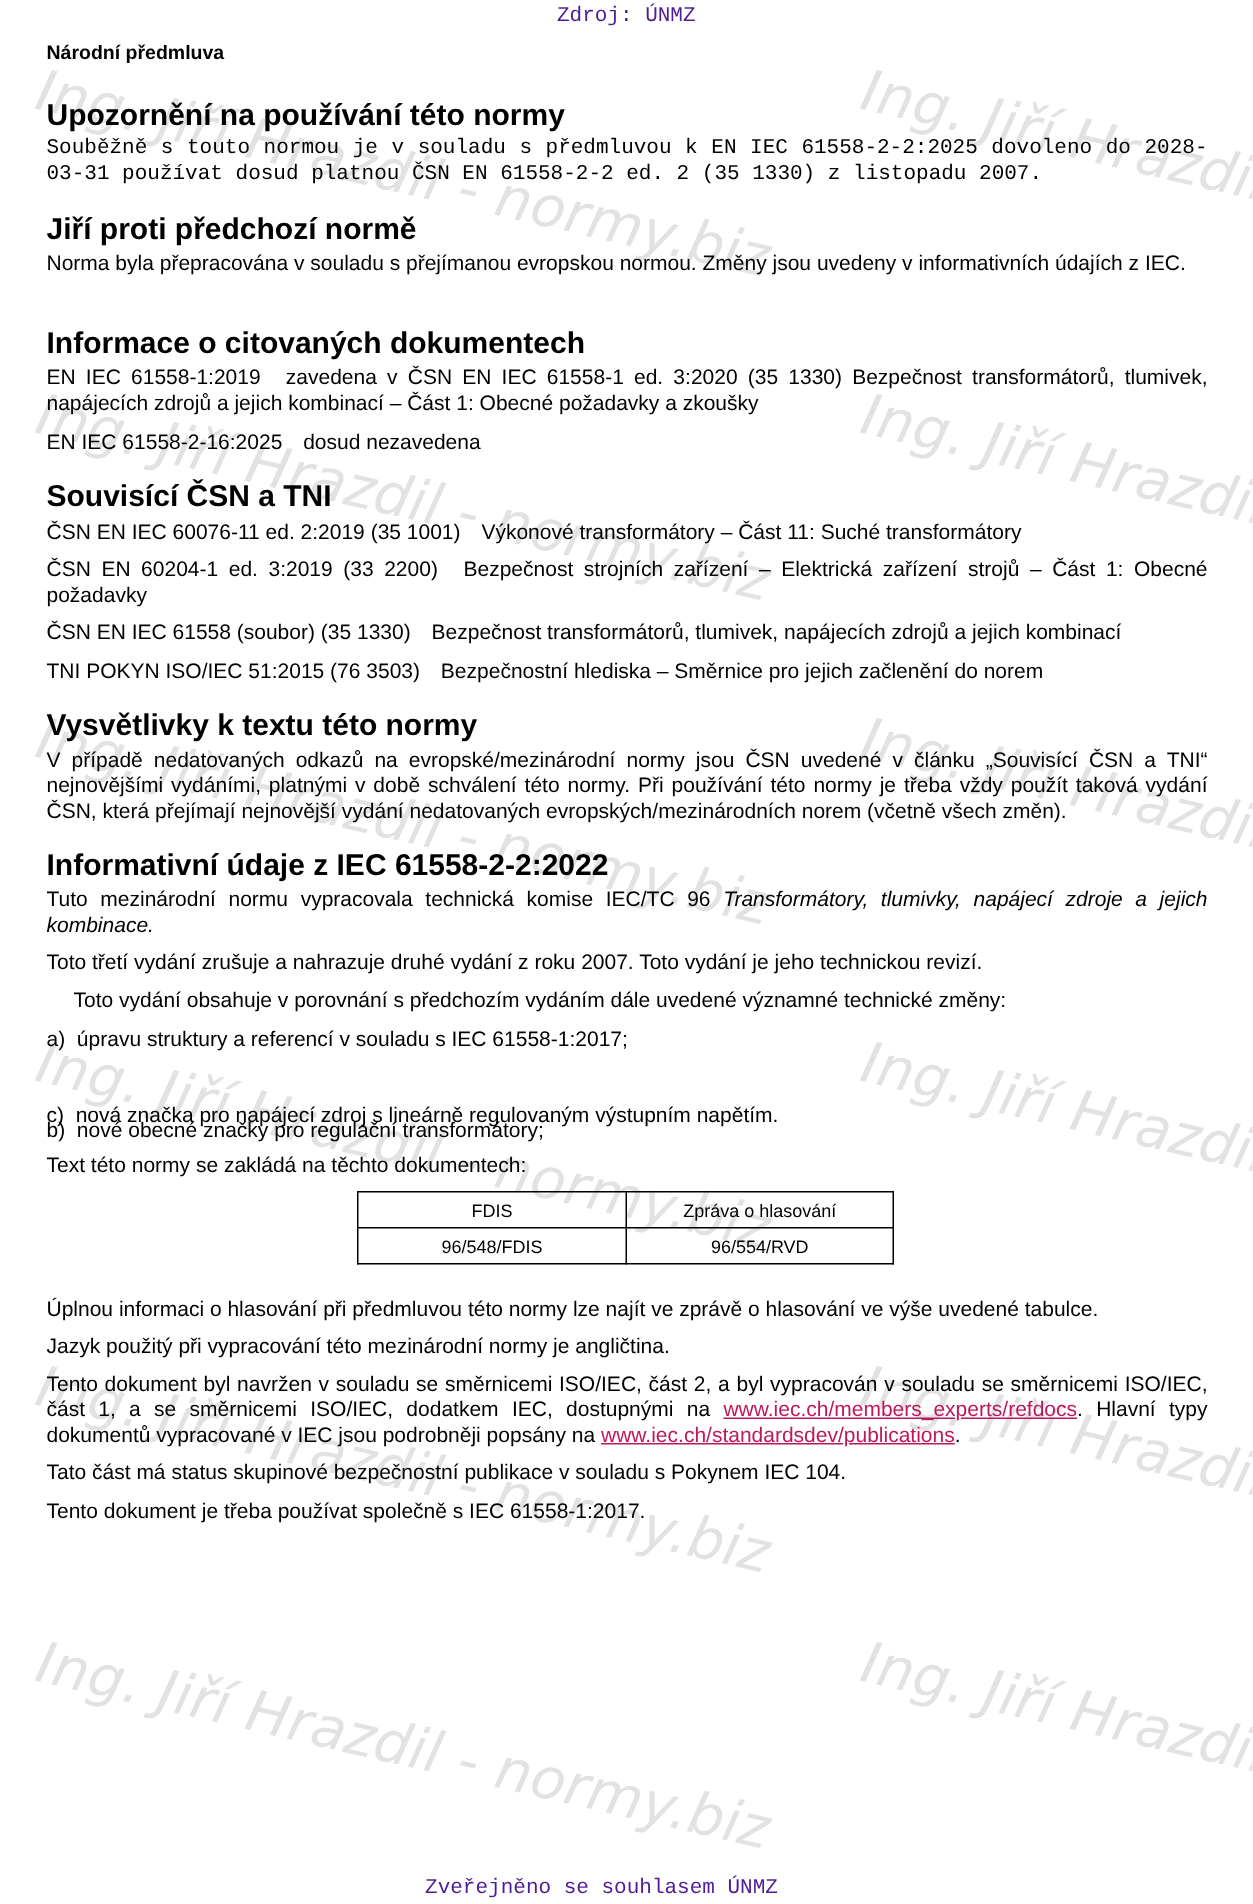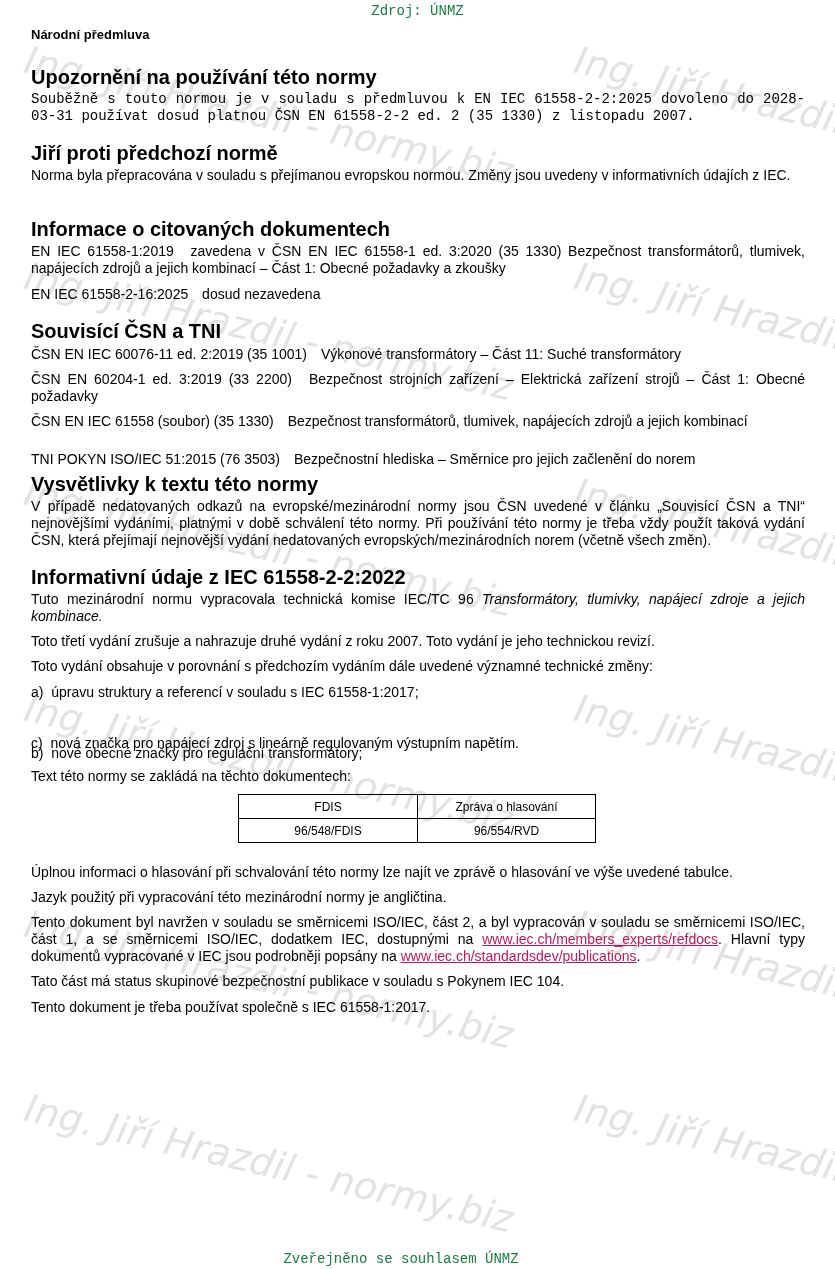--- a/index.html
+++ b/index.html
@@ -1,20 +1,20 @@
 <!DOCTYPE html>
 <html><head>
 <meta charset="utf-8">
 <style>
   html, body { margin: 0; padding: 0; background: #ffffff; }
   body {
     width: 835px; height: 1269px; position: relative; overflow: hidden;
     font-family: "Liberation Sans", sans-serif; color: #000; font-size: 14px;
   }
-  .mono { font-family: "Liberation Mono", monospace; font-size: 14px; color: #15803d; }
+  .mono { font-family: "Liberation Mono", monospace; font-size: 14px; color: #4c1d95; }
   #source-header { position: absolute; top: 3px; left: 0; width: 835px; text-align: center; }
   #footer-note { position: absolute; top: 1251px; left: 0; width: 802px; text-align: center; }
 
   .wm {
     position: absolute; white-space: nowrap;
     font-family: "DejaVu Sans", sans-serif; font-style: italic;
     font-size: 38px; color: #d9d9d9; opacity: 0.75;
     transform-origin: 0 0; transform: rotate(13deg);
     pointer-events: none; z-index: 0;
   }
@@ -80,34 +80,34 @@
     <span>Výkonové transformátory – Část 11: Suché transformátory</span>
   </p>
   <p class="abs" style="top:371px;">
     <span>ČSN EN 60204-1 ed. 3:2019 (33 2200)</span><span class="tab"></span>
     <span>Bezpečnost strojních zařízení – Elektrická zařízení strojů – Část 1: Obecné požadavky</span>
   </p>
   <p class="abs" style="top:413px;">
     <span>ČSN EN IEC 61558 (soubor) (35 1330)</span><span class="tab"></span>
     <span>Bezpečnost transformátorů, tlumivek, napájecích zdrojů a jejich kombinací</span>
   </p>
-  <p class="abs" style="top:451px;">
+  <p class="abs" style="top:439px;">
     <span>TNI POKYN ISO/IEC 51:2015 (76 3503)</span><span class="tab"></span>
     <span>Bezpečnostní hlediska – Směrnice pro jejich začlenění do norem</span>
   </p>
 
   <h2 class="abs" style="top:473px;">Vysvětlivky k textu této normy</h2>
   <p class="abs" style="top:498px;">V případě nedatovaných odkazů na evropské/mezinárodní normy jsou ČSN uvedené v článku „Souvisící ČSN a TNI“ nejnovějšími vydáními, platnými v době schválení této normy. Při používání této normy je třeba vždy použít taková vydání ČSN, která přejímají nejnovější vydání nedatovaných evropských/mezinárodních norem (včetně všech změn).</p>
 
   <h2 class="abs" style="top:566px;">Informativní údaje z IEC 61558-2-2:2022</h2>
   <p class="abs" style="top:591px;">
     <span>Tuto mezinárodní normu vypracovala technická komise IEC/TC 96 </span><i>Transformátory, tlumivky, napájecí zdroje a jejich kombinace.</i>
   </p>
   <p class="abs" style="top:633px;">Toto třetí vydání zrušuje a nahrazuje druhé vydání z roku 2007. Toto vydání je jeho technickou revizí.</p>
-  <p class="abs" style="top:658px;">Toto vydání obsahuje v porovnání s předchozím vydáním dále uvedené významné technické změny:</p>
+  <p class="abs" style="top:658px;margin-left:18px;">Toto vydání obsahuje v porovnání s předchozím vydáním dále uvedené významné technické změny:</p>
 
   <p class="abs" style="top:684px;">
     <span>a)</span>&nbsp;
     <span>úpravu struktury a referencí v souladu s IEC 61558-1:2017;</span>
   </p>
   <p class="abs" style="top:709px;margin-top:36px;">
     <span>b)</span>&nbsp;
     <span>nové obecné značky pro regulační transformátory;</span>
   </p>
   <p class="abs" style="top:735px;">
@@ -122,21 +122,21 @@
       <td class="c1">FDIS</td>
       <td class="c2">Zpráva o hlasování</td>
     </tr>
     <tr>
       <td class="c1">96/548/FDIS</td>
       <td class="c2">96/554/RVD</td>
     </tr>
   </tbody>
     </table>
 
-  <p class="abs" style="top:864px;">Úplnou informaci o hlasování při schvalování této normy lze najít ve zprávě o hlasování ve výše uvedené tabulce.</p>
+  <p class="abs" style="top:864px;">Úplnou informaci o hlasování při předmluvou této normy lze najít ve zprávě o hlasování ve výše uvedené tabulce.</p>
   <p class="abs" style="top:889px;">Jazyk použitý při vypracování této mezinárodní normy je angličtina.</p>
   <p class="abs" style="top:914px;">
     <span>Tento dokument byl navržen v souladu se směrnicemi ISO/IEC, část 2, a byl vypracován v souladu se směrnicemi ISO/IEC, část 1, a se směrnicemi ISO/IEC, dodatkem IEC, dostupnými na </span><a href="#">www.iec.ch/members_experts/refdocs</a><span>. Hlavní typy dokumentů vypracované v IEC jsou podrobněji popsány na </span><a href="#">www.iec.ch/standardsdev/publications</a><span>.</span>
   </p>
   <p class="abs" style="top:973px;">Tato část má status skupinové bezpečnostní publikace v souladu s Pokynem IEC 104.</p>
   <p class="abs" style="top:999px;">Tento dokument je třeba používat společně s IEC 61558-1:2017.</p>
 </div>
 
 <div id="footer-note" class="mono">Zveřejněno se souhlasem ÚNMZ</div>
 

